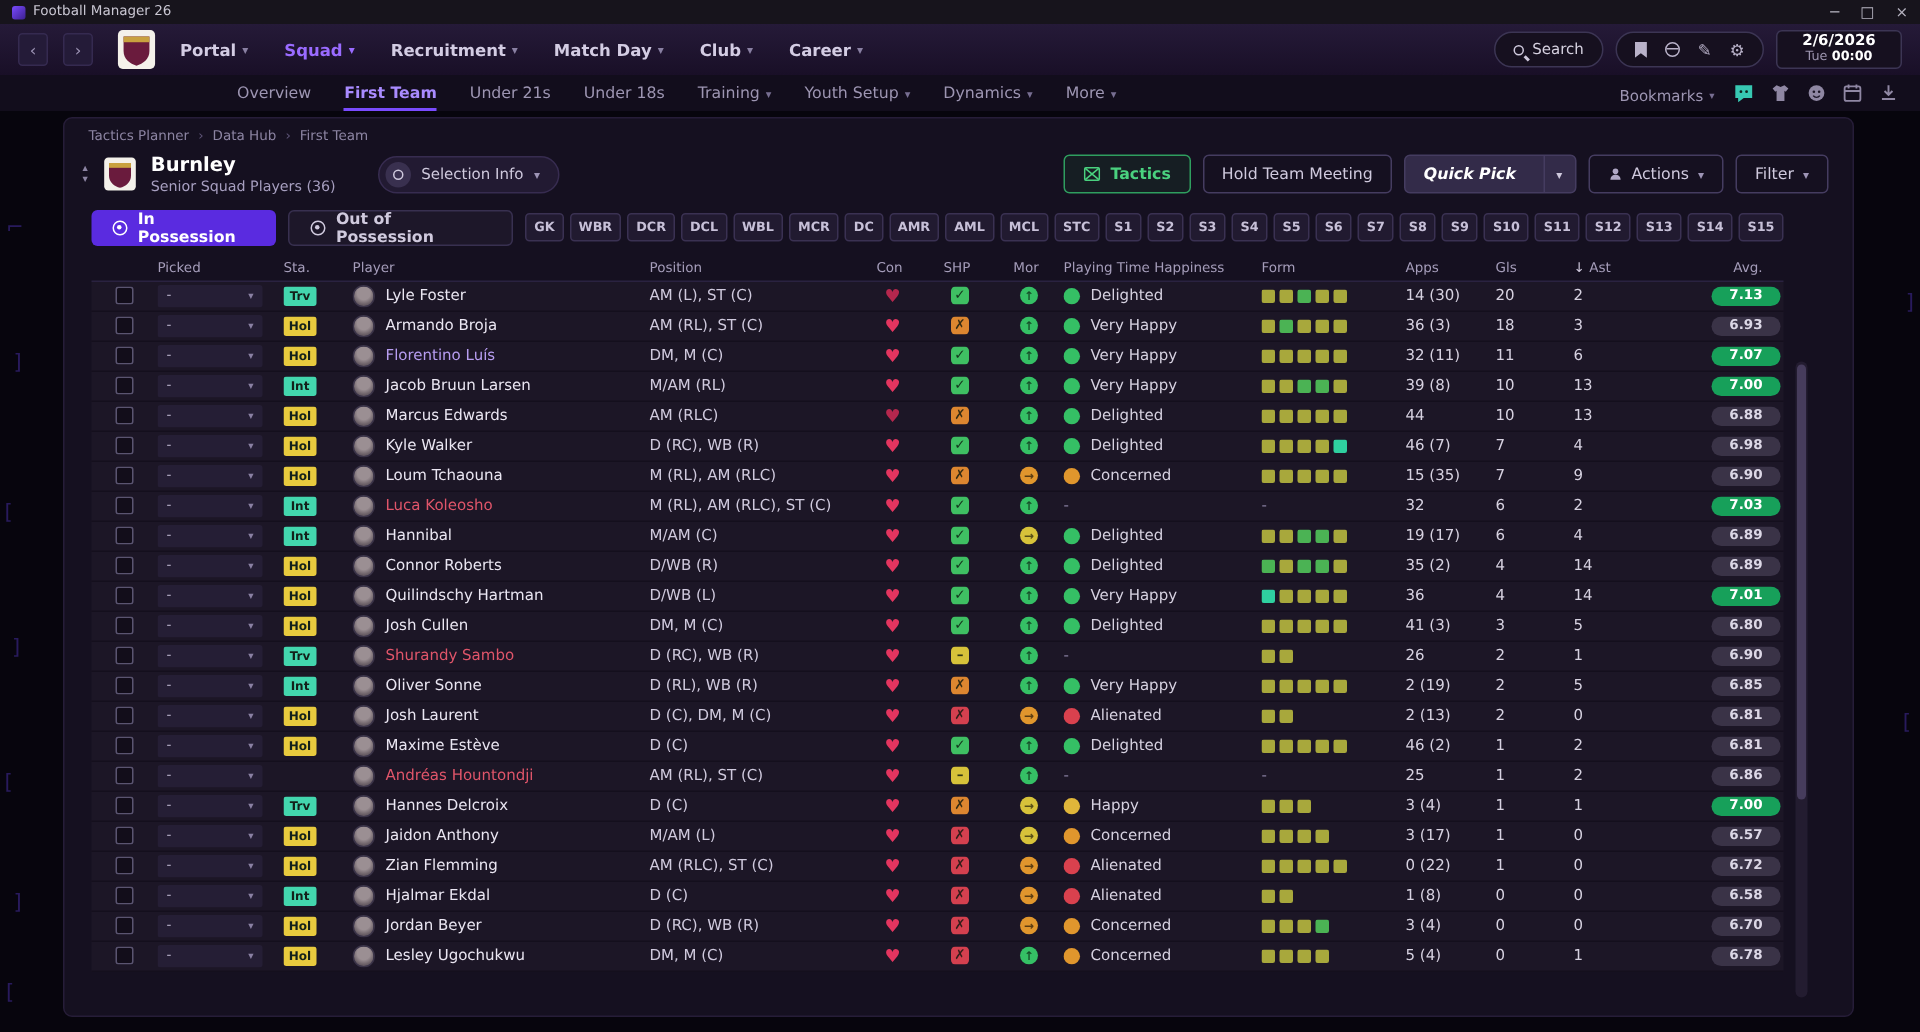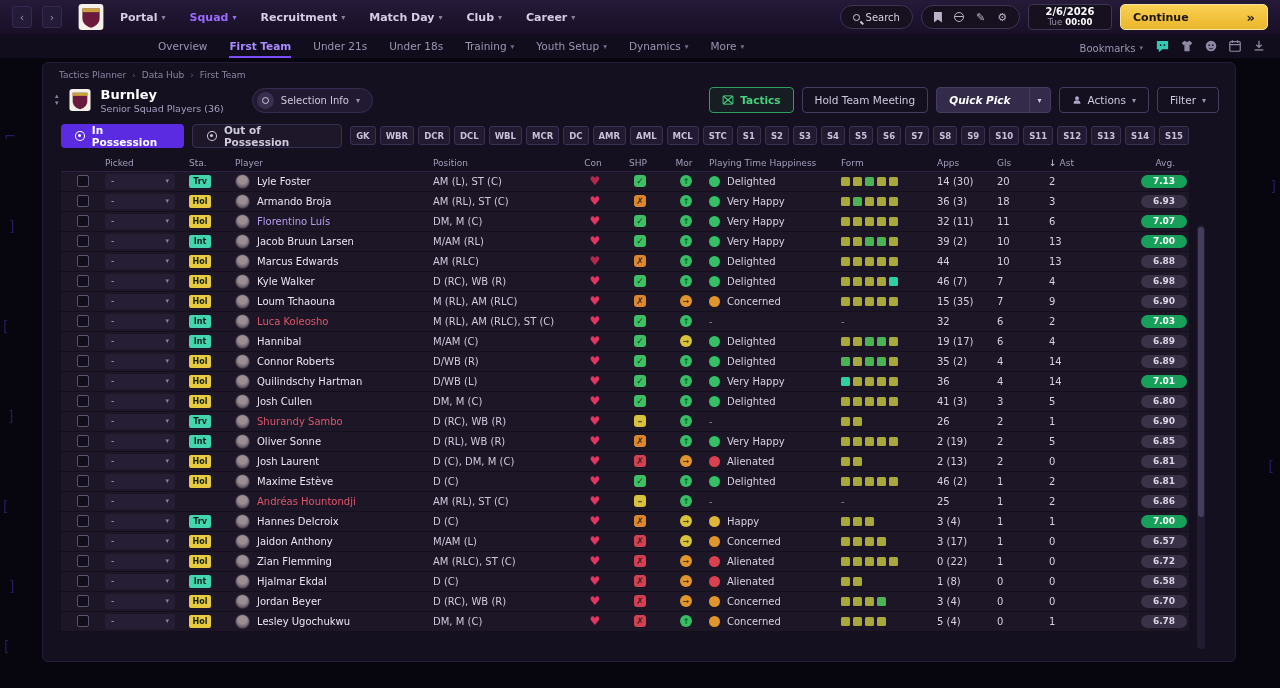--- a/index.html
+++ b/index.html
@@ -176,20 +176,31 @@
   .decor { position:absolute; font-size:14px; color:#5b3bd6; opacity:.4; }
   .watermark { position:absolute; right:42px; bottom:34px; text-align:left; opacity:.75; }
   .wm1 { font-size:16px; color:#aab0bd; }
   .wm2 { font-size:10.5px; color:#99a0ae; }
 </style>
 </head>
 <body>
 
 <div class="screen">
 
+  <div class="titlebar">
+    <div class="tb-left">
+      <span class="tb-ico"></span>
+      <span>Football Manager 26</span>
+    </div>
+    <div class="tb-controls">
+      <span class="tb-btn">─</span>
+      <span class="tb-btn">□</span>
+      <span class="tb-btn">×</span>
+    </div>
+  </div>
 
   <div class="topnav">
     <span class="hist-btn">‹</span>
     <span class="hist-btn">›</span>
     <svg class="crest" viewBox="0 0 24 26">
       <rect x="0.5" y="1" width="23" height="24" rx="3" fill="#f4f1ea"></rect>
       <path d="M4 5 H20 V14 C20 19 16 22 12 23 C8 22 4 19 4 14 Z" fill="#6a1b3d"></path>
       <rect x="4" y="5" width="16" height="3.5" fill="#c9a13f"></rect>
     </svg>
     <div class="main-menu">
@@ -229,24 +240,20 @@
           </span>
           <span class="tool-ico">
             <i class="i-globe"></i>
           </span>
           <span class="tool-ico">✎</span>
           <span class="tool-ico">⚙</span>
         </div>
       <div class="datebox">
         <span class="d1">2/6/2026</span>
         <span class="d2"><span>Tue</span><b>00:00</b></span>
-      </div>
-      <div class="continue-btn">
-        <span>Continue</span>
-        <span class="arr">»</span>
       </div>
     </div>
   </div>
 
   <div class="subnav">
     <div class="sub-items">
         <div class="sub-item">
           <span>Overview</span>
         </div>
         <div class="sub-item active">
@@ -621,21 +628,21 @@
               </div>
     <div class="td">
                 <span class="form-squares">
                   <span class="fsq" style="background: rgb(168, 168, 60);"></span>
                   <span class="fsq" style="background: rgb(168, 168, 60);"></span>
                   <span class="fsq" style="background: rgb(75, 179, 84);"></span>
                   <span class="fsq" style="background: rgb(75, 179, 84);"></span>
                   <span class="fsq" style="background: rgb(168, 168, 60);"></span>
                 </span>
               </div>
-    <div class="td c-apps">39 (2)</div>
+    <div class="td c-apps">39 (8)</div>
     <div class="td c-gls">10</div>
     <div class="td c-ast">13</div>
     <div class="td col-avg">
                 <span class="avg-badge good">7.00</span>
               </div>
   </div>
             <div class="tr">
     <div class="td col-check">
                 <span class="checkbox"></span>
               </div>

